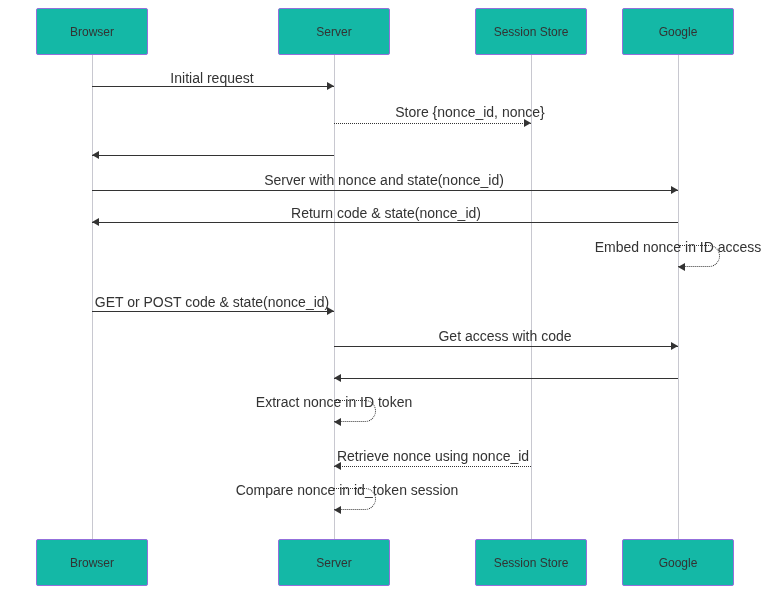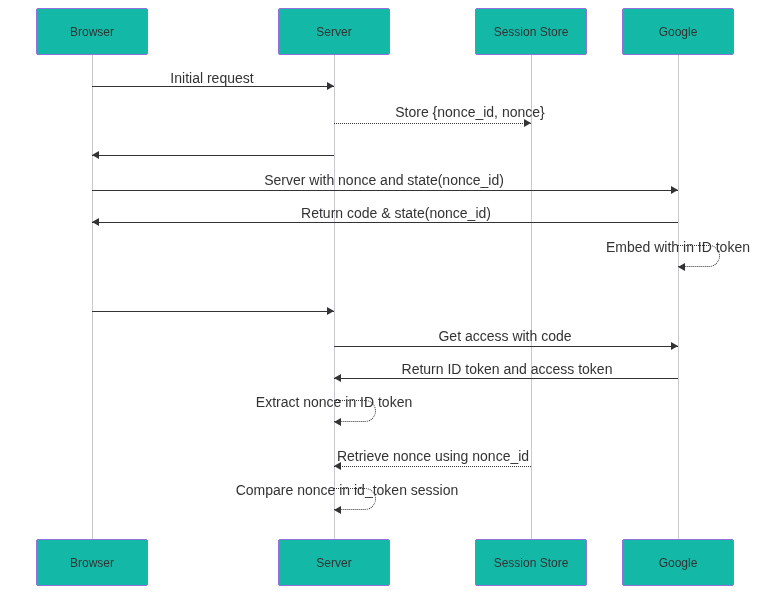--- a/index.html
+++ b/index.html
@@ -113,32 +113,32 @@
     <div class="msg-line dotted" style="left: 334px; top: 123px; width: 197px;"></div>
     <div class="arrow-head right" style="top: 119px; left: 524px;"></div>
     <div class="msg-label" style="left: 432px; top: 104px; margin-left: 38px;">Store {nonce_id, nonce}</div>
     <div class="msg-line" style="left: 92px; top: 155px; width: 242px;"></div>
     <div class="arrow-head left" style="top: 151px; left: 92px;"></div>
     <div class="msg-line" style="left: 92px; top: 190px; width: 586px;"></div>
     <div class="arrow-head right" style="top: 186px; left: 671px;"></div>
     <div class="msg-label" style="left: 384px; top: 172px;">Server with nonce and state(nonce_id)</div>
     <div class="msg-line" style="left: 92px; top: 222px; width: 586px;"></div>
     <div class="arrow-head left" style="top: 218px; left: 92px;"></div>
-    <div class="msg-label" style="left: 396px; top: 205px;">Return code &amp; state(nonce_id)</div>
+    <div class="msg-label" style="left: 386px; top: 205px;">Return code &amp; state(nonce_id)</div>
     <div class="self-loop" style="left: 678px; top: 245px;"></div>
     <div class="arrow-head left" style="left: 678px; top: 263px;"></div>
-    <div class="msg-label" style="left: 678px; top: 239px;">Embed with in ID token</div>
+    <div class="msg-label" style="left: 678px; top: 239px;">Embed nonce in ID access</div>
     <div class="msg-line" style="left: 92px; top: 311px; width: 242px;"></div>
     <div class="arrow-head right" style="top: 307px; left: 327px;"></div>
+    <div class="msg-label" style="left: 212px; top: 294px;">GET or POST code &amp; state(nonce_id)</div>
     <div class="msg-line" style="left: 334px; top: 346px; width: 344px;"></div>
     <div class="arrow-head right" style="top: 342px; left: 671px;"></div>
     <div class="msg-label" style="left: 505px; top: 328px;">Get access with code</div>
     <div class="msg-line" style="left: 334px; top: 378px; width: 344px;"></div>
     <div class="arrow-head left" style="top: 374px; left: 334px;"></div>
-    <div class="msg-label" style="left: 507px; top: 361px;">Return ID token and access token</div>
     <div class="self-loop" style="left: 334px; top: 400px;"></div>
     <div class="arrow-head left" style="left: 334px; top: 418px;"></div>
     <div class="msg-label" style="left: 334px; top: 394px;">Extract nonce in ID token</div>
     <div class="msg-line dotted" style="left: 334px; top: 466px; width: 197px;"></div>
     <div class="arrow-head left" style="top: 462px; left: 334px;"></div>
     <div class="msg-label" style="left: 433px; top: 448px;">Retrieve nonce using nonce_id</div>
     <div class="self-loop" style="left: 334px; top: 488px;"></div>
     <div class="arrow-head left" style="left: 334px; top: 506px;"></div>
     <div class="msg-label" style="left: 334px; top: 482px; padding-left: 26px;">Compare nonce in id_token session</div>
   </div>

